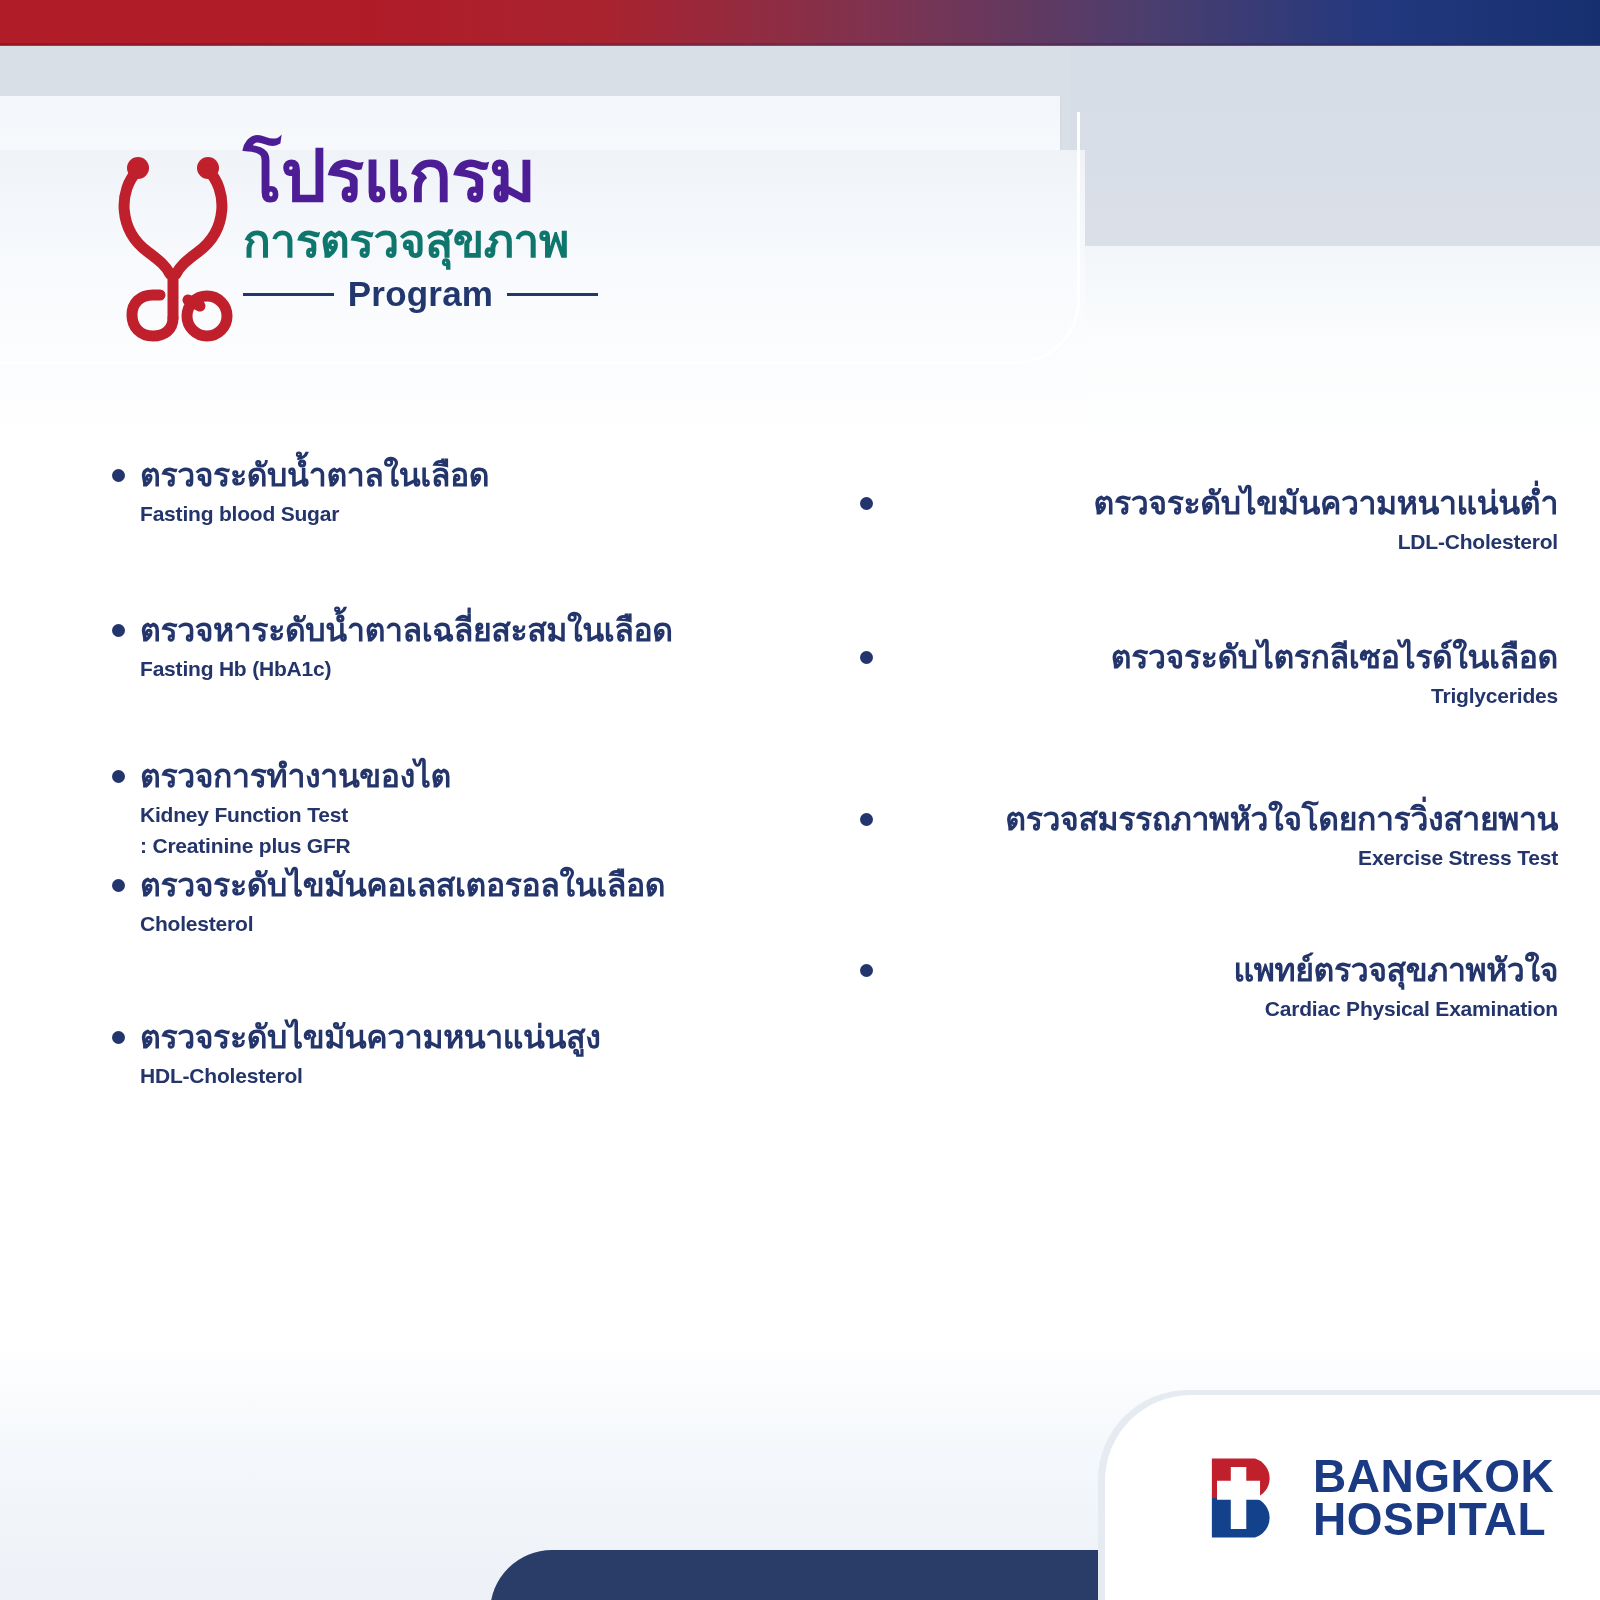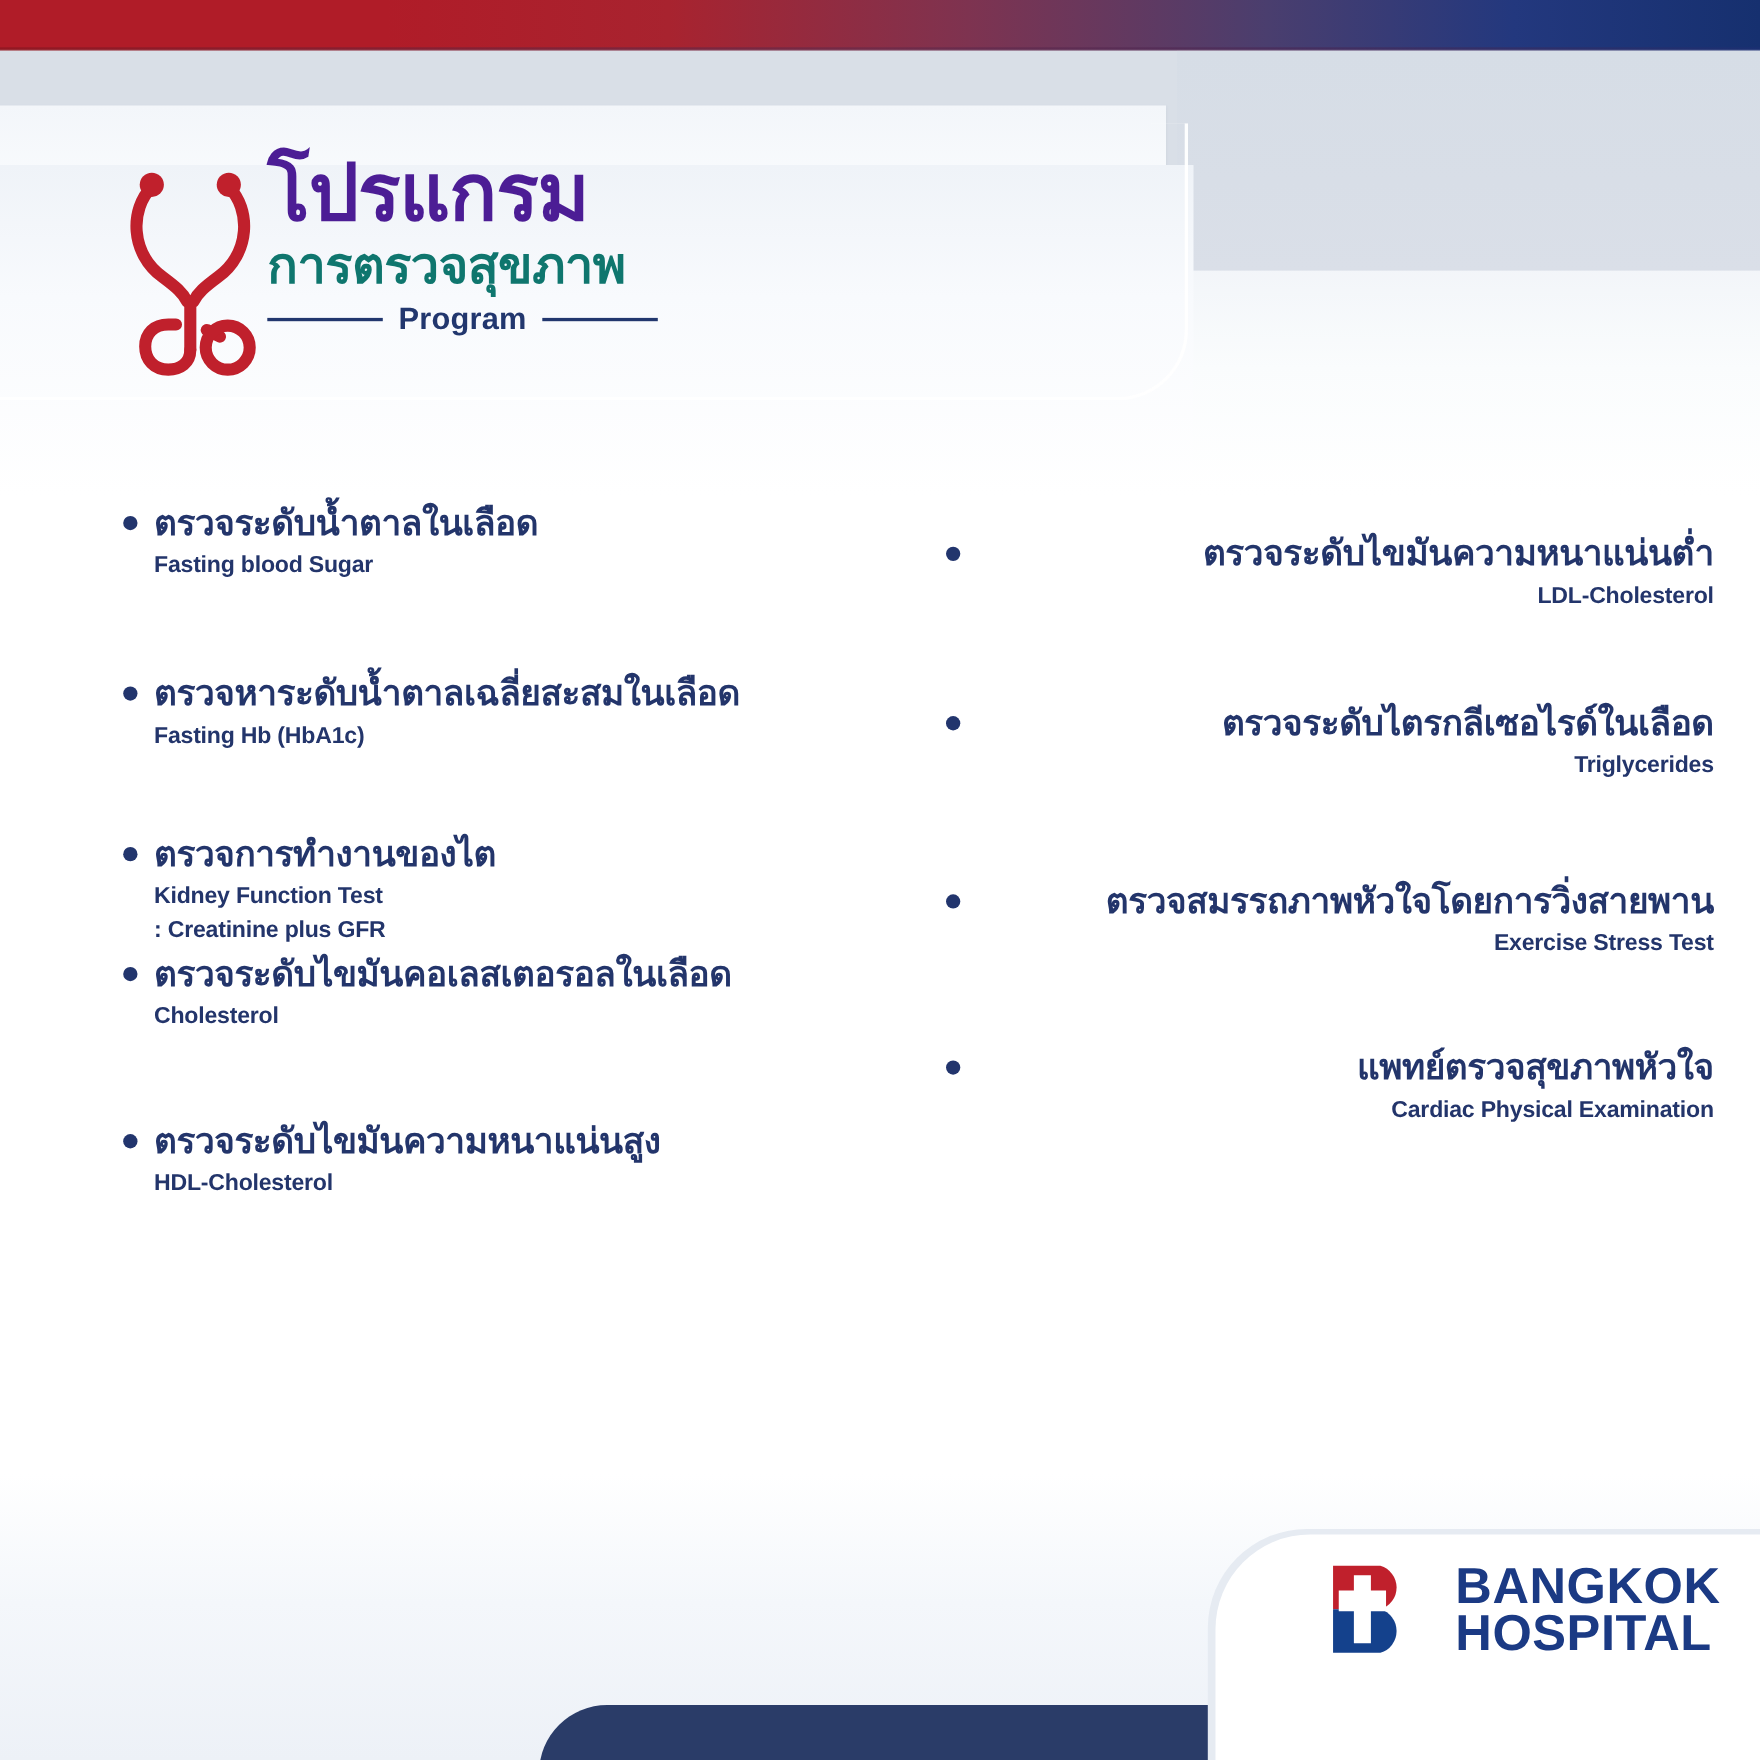--- a/index.html
+++ b/index.html
@@ -72,21 +72,21 @@
   }
   .title-thai-2{
     font-size:46px; font-weight:700; color:#0f766e;
     letter-spacing:-.5px; line-height:1.15; margin-top:2px; white-space:nowrap;
   }
   .title-rule{
     display:flex; align-items:center; gap:14px; margin-top:6px; width:355px;
   }
   .title-rule .ln{ height:3px; background:#22376E; flex:1 1 auto; }
   .title-en{
-    font-size:28px; font-weight:700; color:#22376E; letter-spacing:.2px;
+    font-size:35px; font-weight:700; color:#22376E; letter-spacing:.2px;
     white-space:nowrap;
   }
 
   
   .cols{ position:absolute; left:0; top:0; width:1273px; height:1600px; z-index:15; }
   .col{ position:absolute; }
   .col-left{ left:110px; top:452px; width:700px; }
   .col-right{ left:858px; top:480px; width:700px;text-align:right; }
 
   .item{ position:relative; padding-left:30px; }
@@ -113,22 +113,22 @@
   .footer-white{
     position:absolute; left:1105px; top:1395px; width:700px; height:260px;
     background:#FFFFFF; border-top-left-radius:86px; z-index:6;
   }
   .footer-white-shadow{
     position:absolute; left:1098px; top:1390px; width:700px; height:262px;
     background:#E6EBF2; border-top-left-radius:90px; z-index:5;
   }
 
   
-  .bh-logo{ position:absolute; left:1205px; top:1420px; z-index:20;
-            display:flex; align-items:center; gap:32px; }
+  .bh-logo{ position:absolute; left:1205px; top:1455px; z-index:20;
+            display:flex; align-items:center; gap:22px; }
   .bh-mark{ width:86px; height:86px; }
   .bh-words{ display:flex; flex-direction:column; line-height:.94; }
   .bh-words span{
     font-size:46px; font-weight:700; color:#1B3A84;
     letter-spacing:.5px;
   }
 </style>
 </head>
 <body>
 

